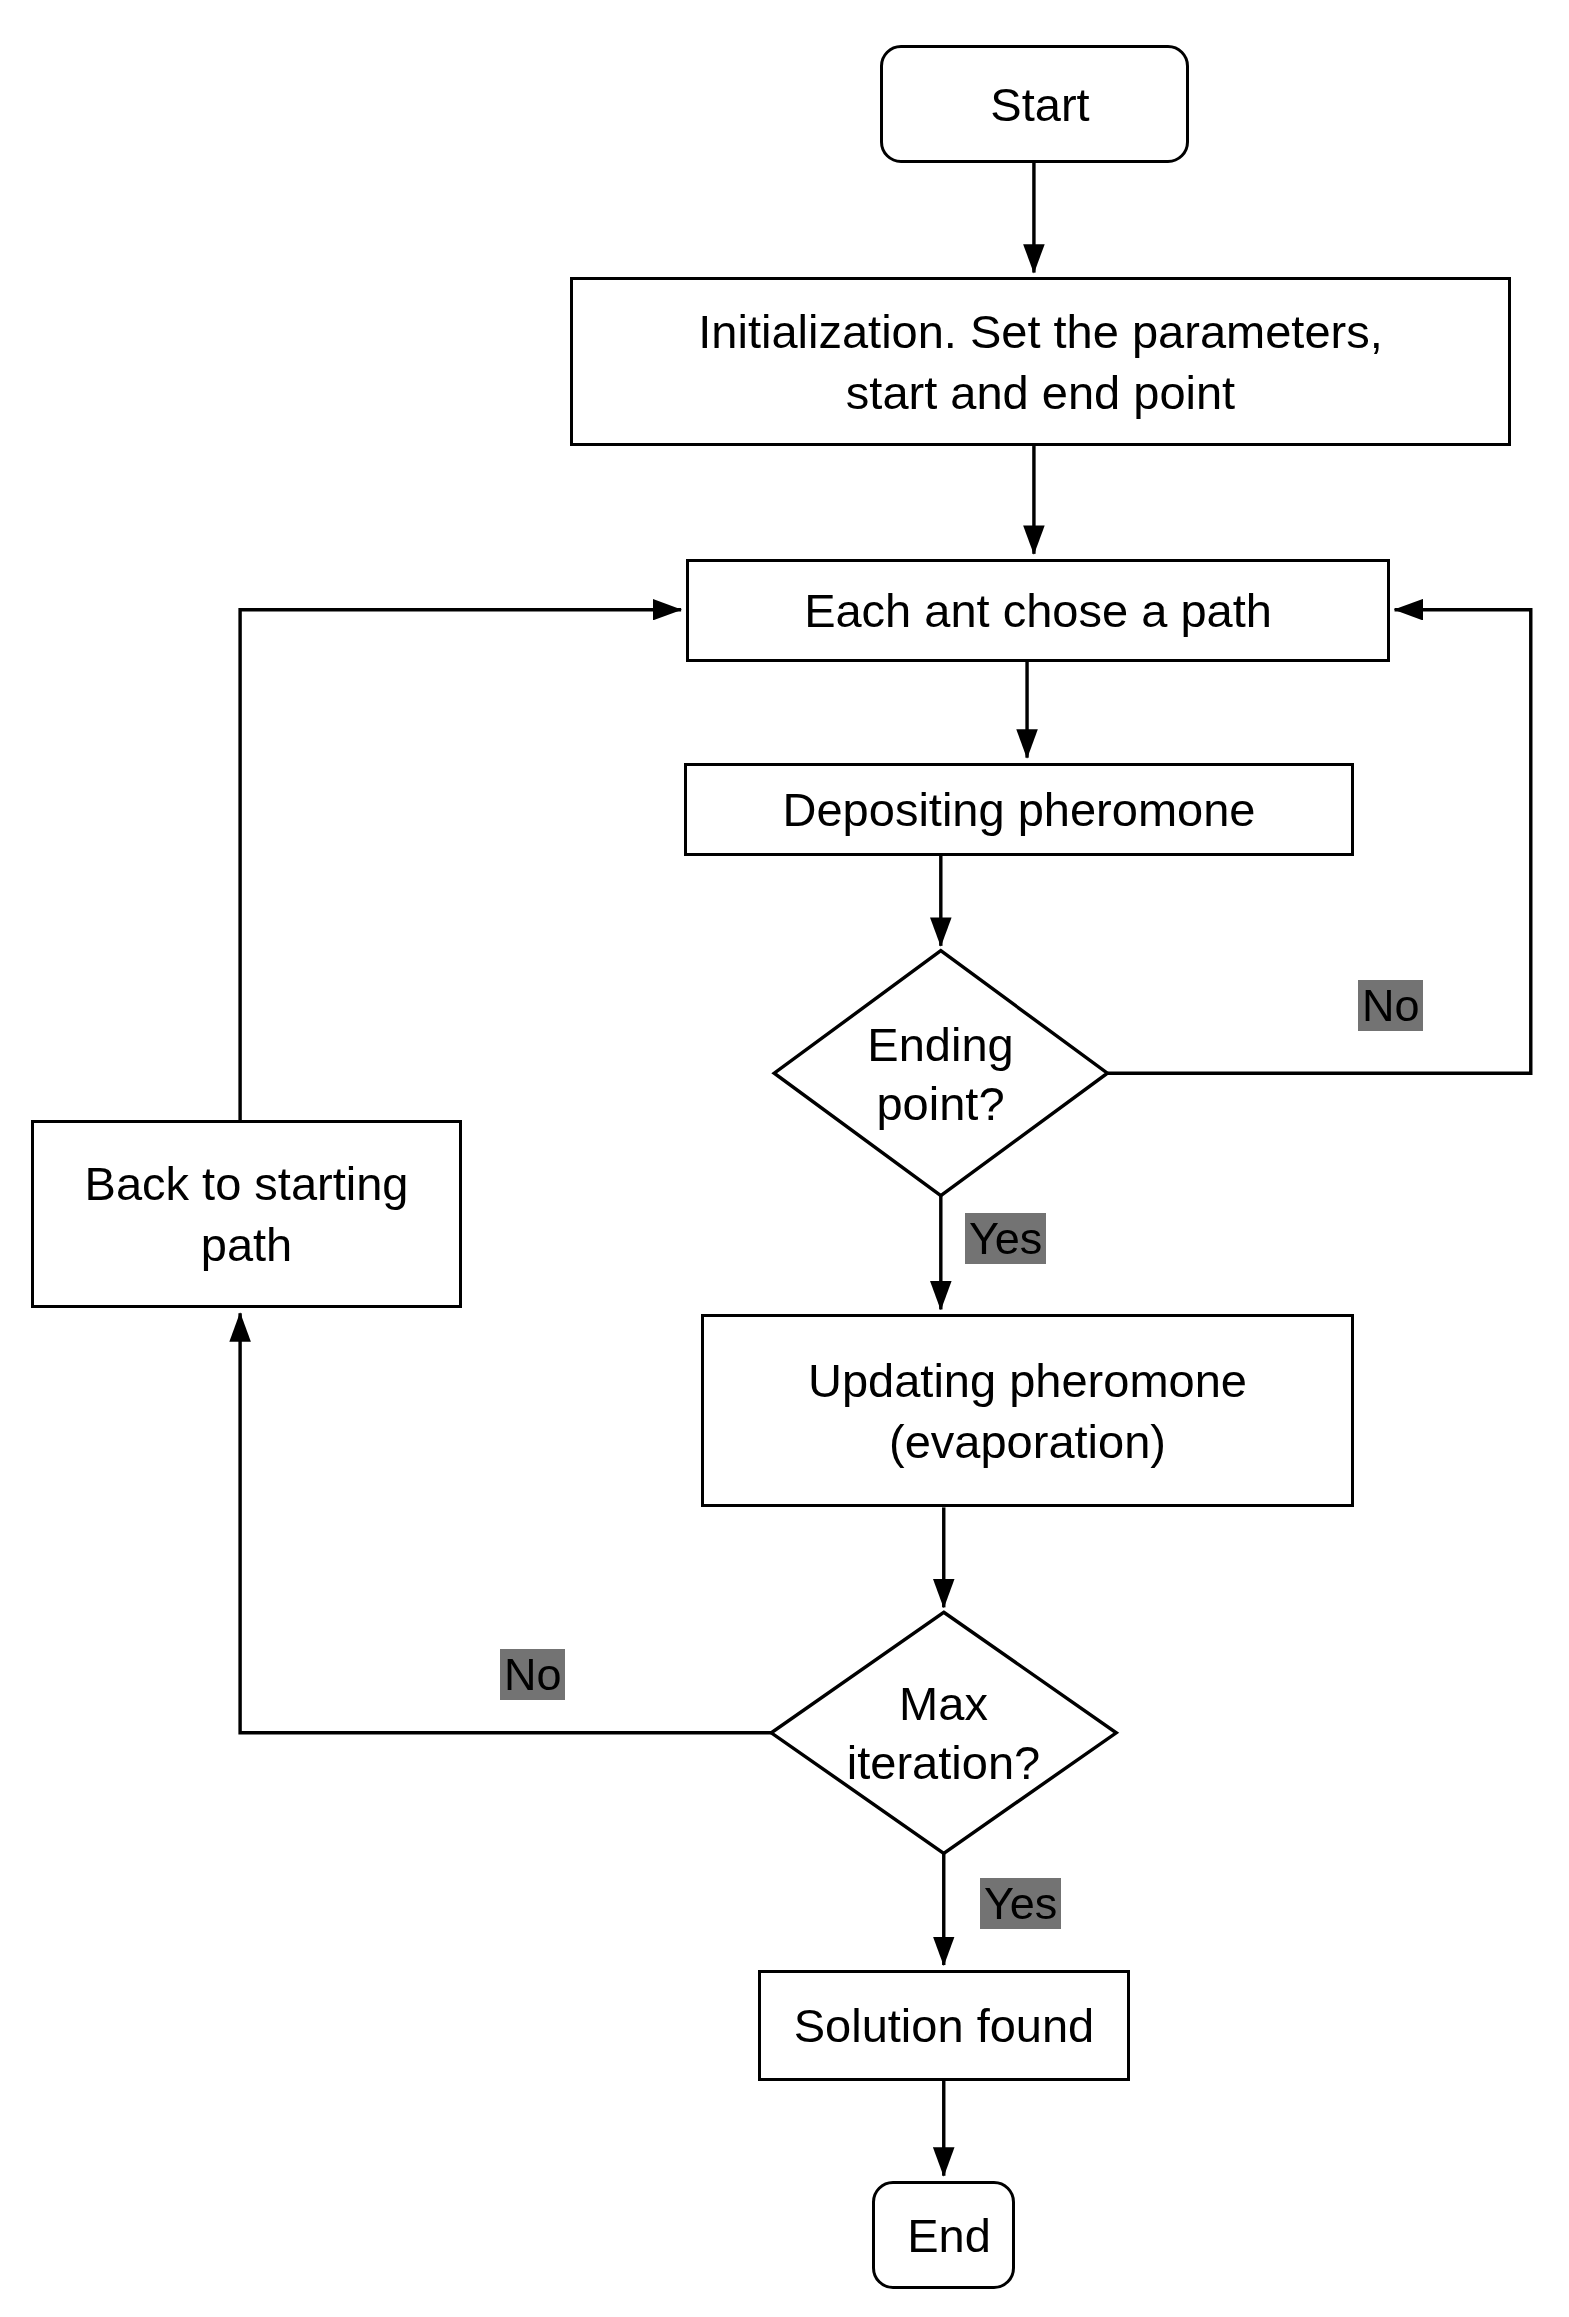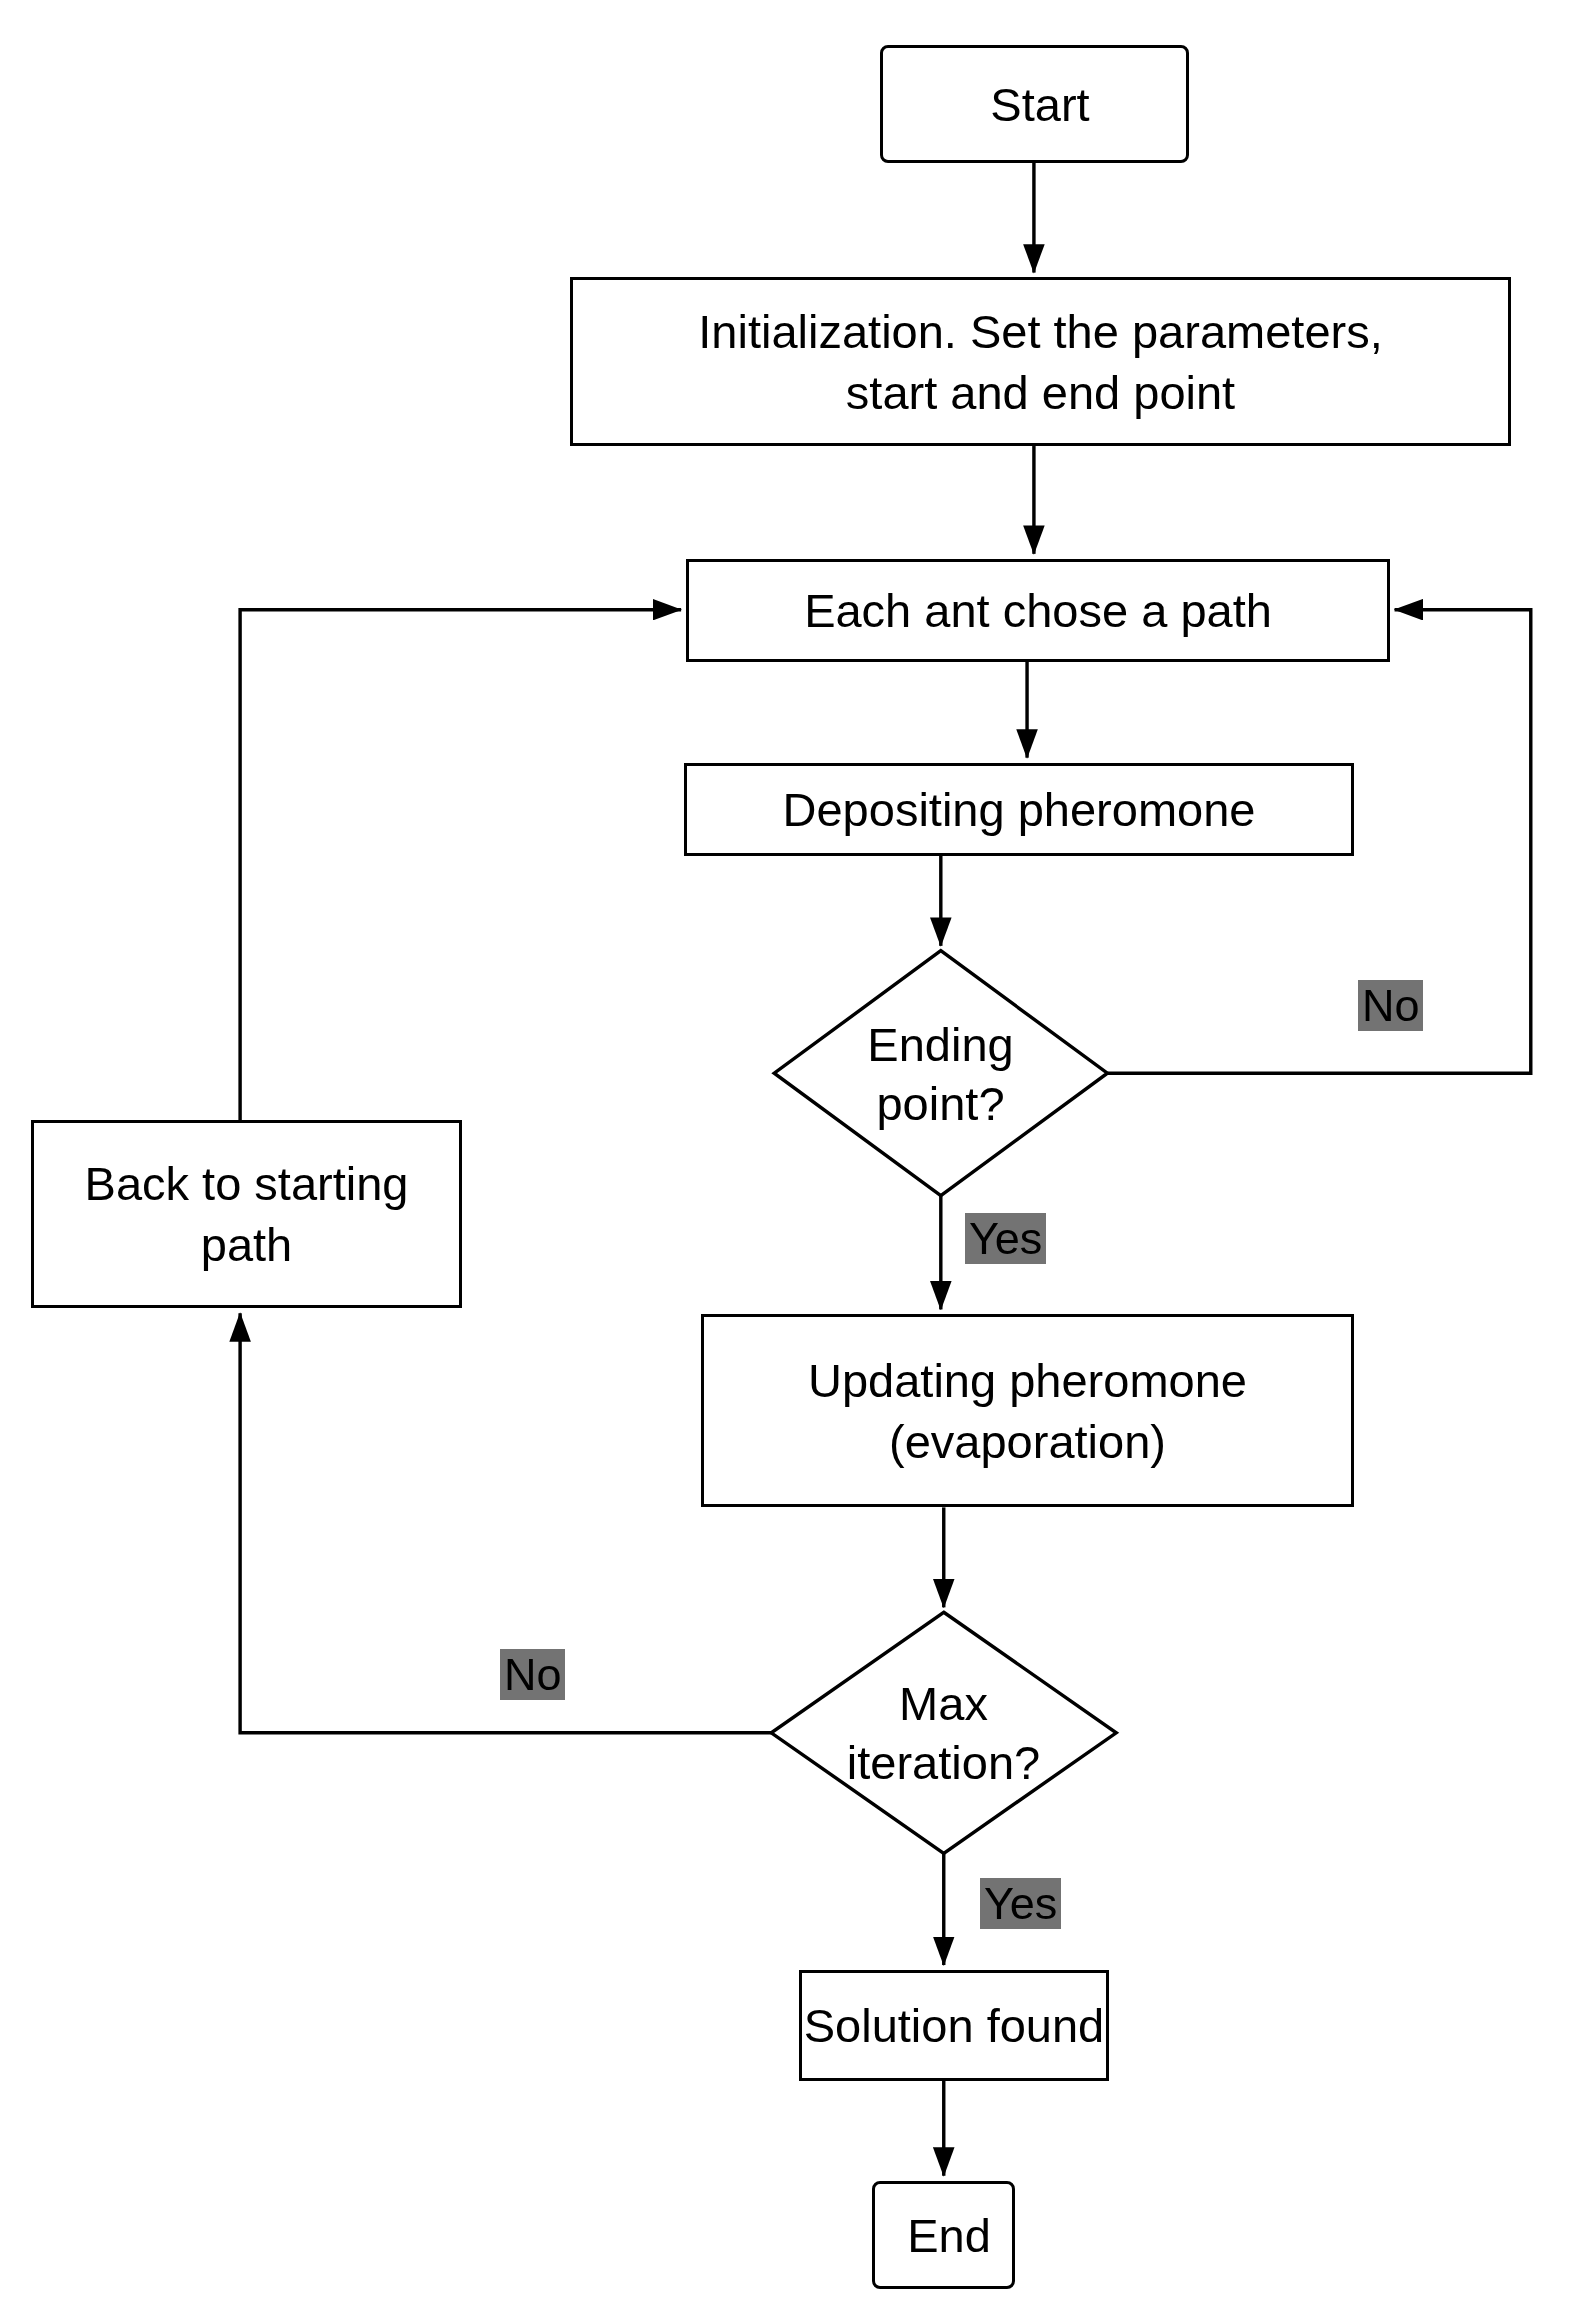--- a/index.html
+++ b/index.html
@@ -31,21 +31,21 @@
     display: flex;
     flex-direction: column;
     align-items: center;
     justify-content: center;
     text-align: center;
     font-size: 47px;
     line-height: 61px;
     white-space: nowrap;
   }
   .rounded {
-    border-radius: 8px;
+    border-radius: 21px;
     padding-left: 11px;
   }
   .diamond-text {
     position: absolute;
     display: flex;
     flex-direction: column;
     align-items: center;
     justify-content: center;
     text-align: center;
     font-size: 47px;
@@ -60,21 +60,21 @@
     background: #737373;
     padding: 0 3.9px;
     white-space: nowrap;
   }
   
   #node-start      { left: 880px;  top: 45px;   width: 309px; height: 118px; }
   #node-init       { left: 570px;  top: 277px;  width: 941px; height: 169px; }
   #node-each-ant   { left: 686px;  top: 559px;  width: 704px; height: 103px; }
   #node-depositing { left: 684px;  top: 763px;  width: 670px; height: 93px;  }
   #node-updating   { left: 701px;  top: 1314px; width: 653px; height: 193px; text-align: right; }
-  #node-solution   { left: 799px;  top: 1970px; width: 310px; height: 111px; text-align: right; }
+  #node-solution   { left: 758px;  top: 1970px; width: 372px; height: 111px; text-align: right; }
   #node-end        { left: 872px;  top: 2181px; width: 143px; height: 108px; }
   #node-back       { left: 31px;   top: 1120px; width: 431px; height: 188px; }
   #text-ending     { left: 774px;  top: 951px;  width: 333px; height: 245px; }
   #text-max        { left: 771px;  top: 1612px; width: 345px; height: 241px; }
   #label-ending-no  { left: 1358px; top: 980px; }
   #label-ending-yes { left: 965px;  top: 1213px; }
   #label-max-no     { left: 500px;  top: 1649px; }
   #label-max-yes    { left: 980px; top: 1878px; }
 </style>
 </head>

